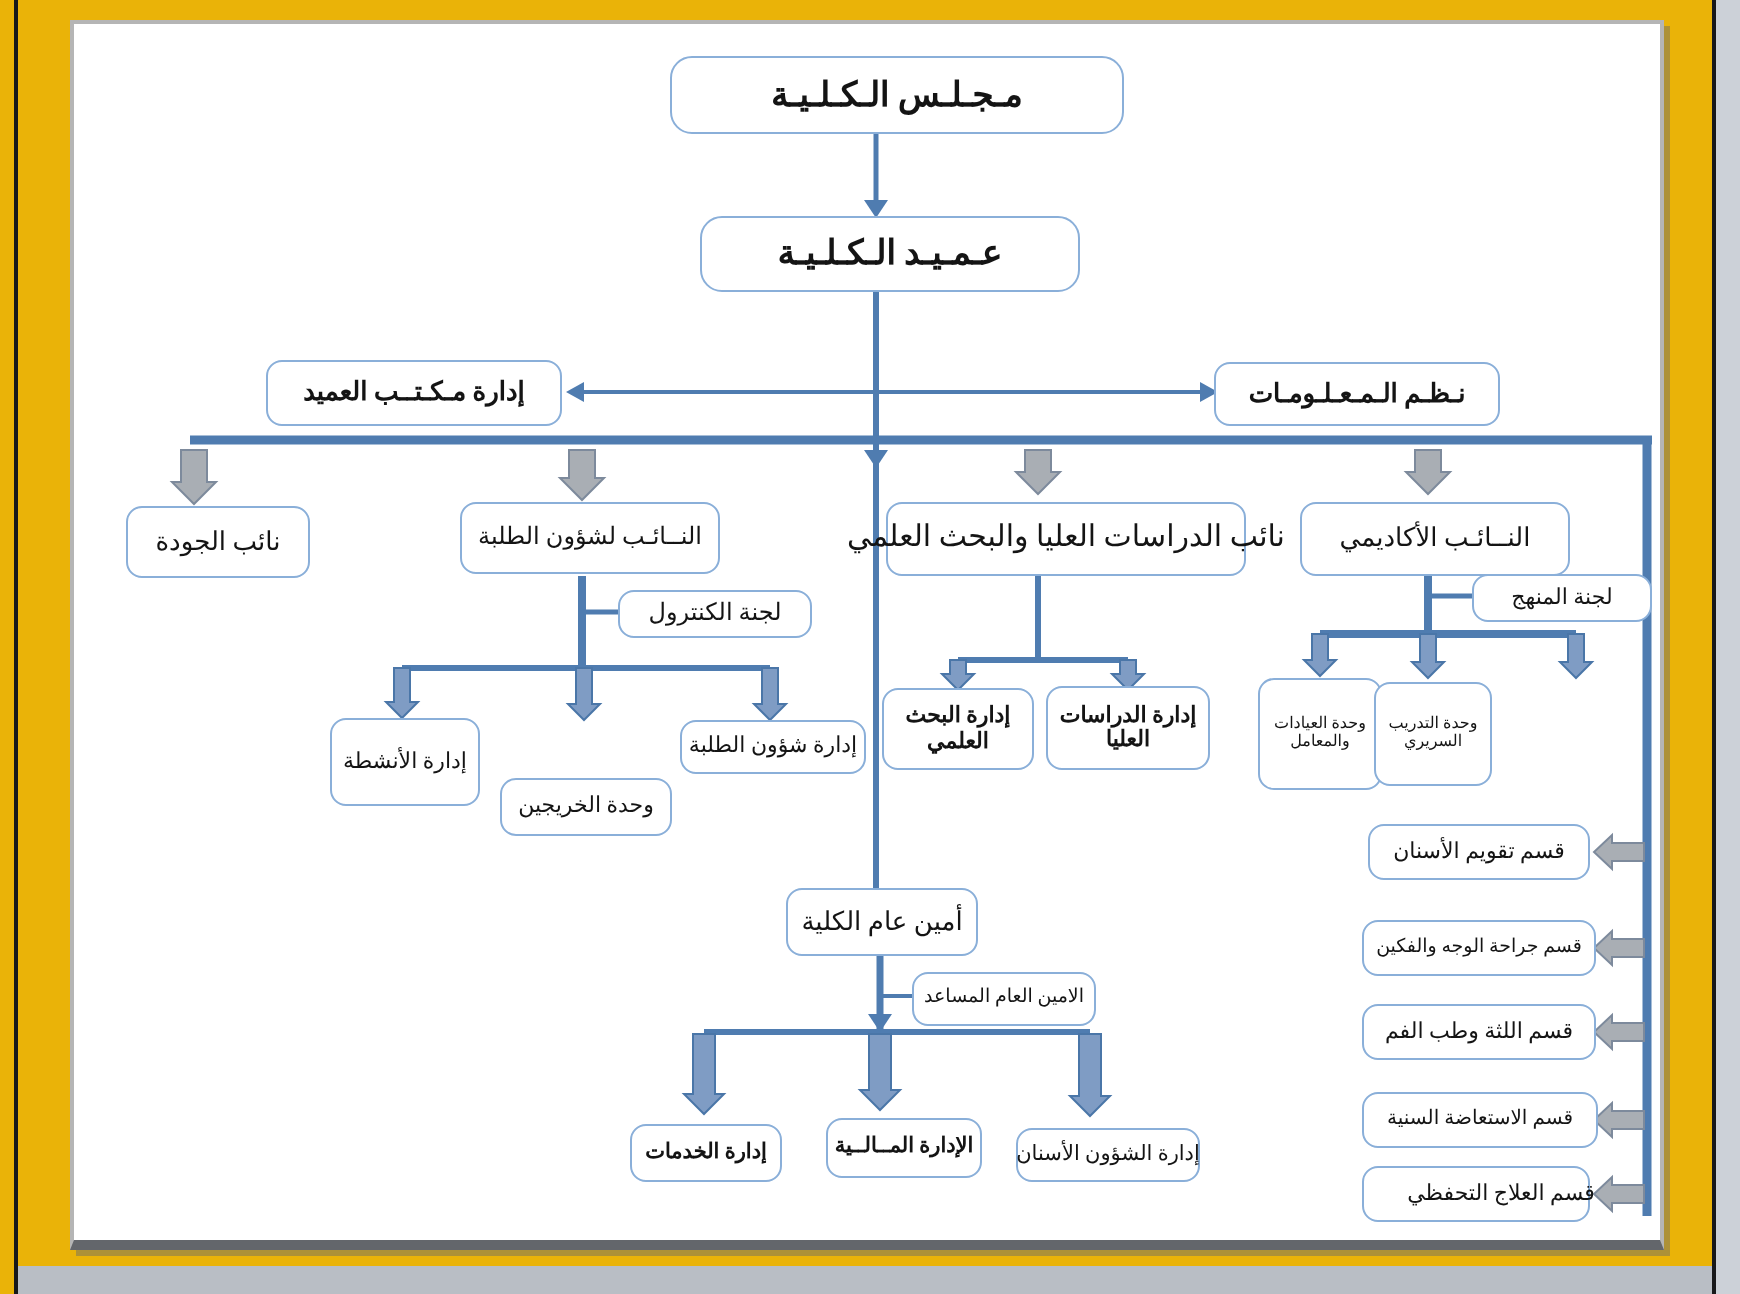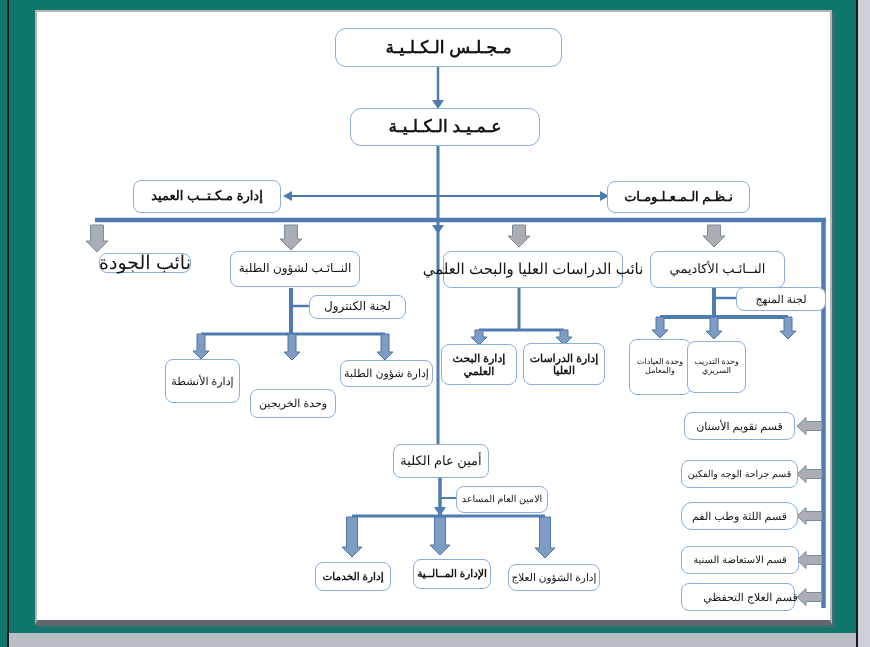--- a/index.html
+++ b/index.html
@@ -1,17 +1,17 @@
 <!DOCTYPE html>
 <html lang="ar"><head>
 <meta charset="utf-8">
 <style>
   html,body{margin:0;padding:0;background:#fff;}
-  .screen{position:relative;width:870px;height:647px;background:#0f766e;overflow:hidden;
-          font-family:Liberation Sans, sans-serif;color:#141414;}
+  .screen{position:relative;width:870px;height:647px;background:#eab308;overflow:hidden;
+          font-family:Liberation Serif, serif;color:#141414;}
   .edge{position:absolute;top:0;height:647px;background:#17181a;}
   .right-gray{position:absolute;top:0;left:858px;width:12px;height:647px;background:#ccd1d8;}
   .bottom-gray{position:absolute;left:9px;top:633px;width:847px;height:14px;background:#b9bec5;}
   .frame{position:absolute;left:35px;top:10px;width:793px;height:608px;background:#fff;
          border:2px solid #b5b5b5;border-bottom:5px solid #63666b;
          box-shadow:3px 3px 0 rgba(100,105,112,.45);}
   .chart-svg{position:absolute;left:0;top:0;z-index:1;}
   .node{position:absolute;z-index:2;background:#fff;border:1.5px solid #8aafd9;border-radius:8px;
         display:flex;align-items:center;justify-content:center;text-align:center;
         line-height:1.12;padding:1px 3px;box-sizing:border-box;}
@@ -83,41 +83,41 @@
       <polygon points="434.5,517 445.5,517 445.5,545 450,545 440,555 430,545 434.5,545"></polygon>
       <polygon points="539.5,517 550.5,517 550.5,548 555,548 545,558 535,548 539.5,548"></polygon>
     </g>
   </svg>
 
   <div class="node big b nw" dir="rtl" style="left:335px;top:28px;width:227px;height:39px;">مـجـلـس الـكـلـيـة</div>
   <div class="node big b nw" dir="rtl" style="left:350px;top:108px;width:190px;height:38px;">عـمـيـد الـكـلـيـة</div>
   <div class="node b nw" dir="rtl" style="left:133px;top:180px;width:148px;height:33px;font-size:13px;">إدارة مـكـتــب العميد</div>
   <div class="node b nw" dir="rtl" style="left:607px;top:181px;width:143px;height:32px;font-size:13px;">نـظـم الـمـعـلـومـات</div>
 
-  <div class="node nw" dir="rtl" style="left:63px;top:253px;width:92px;height:20px;font-size:19px;margin-left:36px;">نائب الجودة</div>
+  <div class="node nw" dir="rtl" style="left:63px;top:253px;width:92px;height:36px;font-size:13px;">نائب الجودة</div>
   <div class="node nw" dir="rtl" style="left:230px;top:251px;width:130px;height:36px;font-size:12px;">النــائـب لشؤون الطلبة</div>
   <div class="node nw" dir="rtl" style="left:309px;top:295px;width:97px;height:24px;font-size:12px;">لجنة الكنترول</div>
   <div class="node nw" dir="rtl" style="left:165px;top:359px;width:75px;height:44px;font-size:11px;">إدارة الأنشطة</div>
   <div class="node nw" dir="rtl" style="left:250px;top:360px;width:86px;height:29px;font-size:11px;margin-top:29px;">وحدة الخريجين</div>
   <div class="node nw" dir="rtl" style="left:340px;top:360px;width:93px;height:27px;font-size:11px;">إدارة شؤون الطلبة</div>
 
   <div class="node nw" dir="rtl" style="left:443px;top:251px;width:180px;height:37px;font-size:15px;">نائب الدراسات العليا والبحث العلمي</div>
   <div class="node b" dir="rtl" style="left:441px;top:344px;width:76px;height:41px;font-size:11px;">إدارة البحث العلمي</div>
   <div class="node b" dir="rtl" style="left:523px;top:343px;width:82px;height:42px;font-size:11px;">إدارة الدراسات العليا</div>
 
   <div class="node nw" dir="rtl" style="left:650px;top:251px;width:135px;height:37px;font-size:13px;">النــائـب الأكاديمي</div>
   <div class="node nw" dir="rtl" style="left:736px;top:287px;width:90px;height:24px;font-size:11px;">لجنة المنهج</div>
   <div class="node" dir="rtl" style="left:629px;top:339px;width:62px;height:56px;font-size:8px;">وحدة العيادات والمعامل</div>
   <div class="node" dir="rtl" style="left:687px;top:341px;width:59px;height:52px;font-size:8px;">وحدة التدريب السريري</div>
 
   <div class="node nw" dir="rtl" style="left:393px;top:444px;width:96px;height:34px;font-size:13px;">أمين عام الكلية</div>
   <div class="node nw" dir="rtl" style="left:456px;top:486px;width:92px;height:27px;font-size:9.5px;">الامين العام المساعد</div>
   <div class="node b nw" dir="rtl" style="left:315px;top:562px;width:76px;height:29px;font-size:10.5px;">إدارة الخدمات</div>
   <div class="node b nw" dir="rtl" style="left:413px;top:559px;width:78px;height:30px;font-size:10.5px;">الإدارة المــالــية</div>
-  <div class="node nw" dir="rtl" style="left:508px;top:564px;width:92px;height:27px;font-size:10.5px;">إدارة الشؤون العلاج</div>
+  <div class="node nw" dir="rtl" style="left:508px;top:564px;width:92px;height:27px;font-size:10.5px;">إدارة الشؤون الأسنان</div>
 
   <div class="node nw" dir="rtl" style="left:684px;top:412px;width:111px;height:28px;font-size:11px;">قسم تقويم الأسنان</div>
   <div class="node nw" dir="rtl" style="left:681px;top:460px;width:117px;height:28px;font-size:9.5px;">قسم جراحة الوجه والفكين</div>
-  <div class="node nw" dir="rtl" style="left:681px;top:502px;width:117px;height:28px;font-size:11px;border-radius:11px;">قسم اللثة وطب الفم</div>
+  <div class="node nw" dir="rtl" style="left:681px;top:502px;width:117px;height:28px;font-size:11px;">قسم اللثة وطب الفم</div>
   <div class="node nw" dir="rtl" style="left:681px;top:546px;width:118px;height:28px;font-size:10px;">قسم الاستعاضة السنية</div>
   <div class="node nw" dir="rtl" style="left:681px;top:583px;width:114px;height:28px;font-size:11px;padding-left:28px;">قسم العلاج التحفظي</div>
 
 </div>
 
 </body></html>

